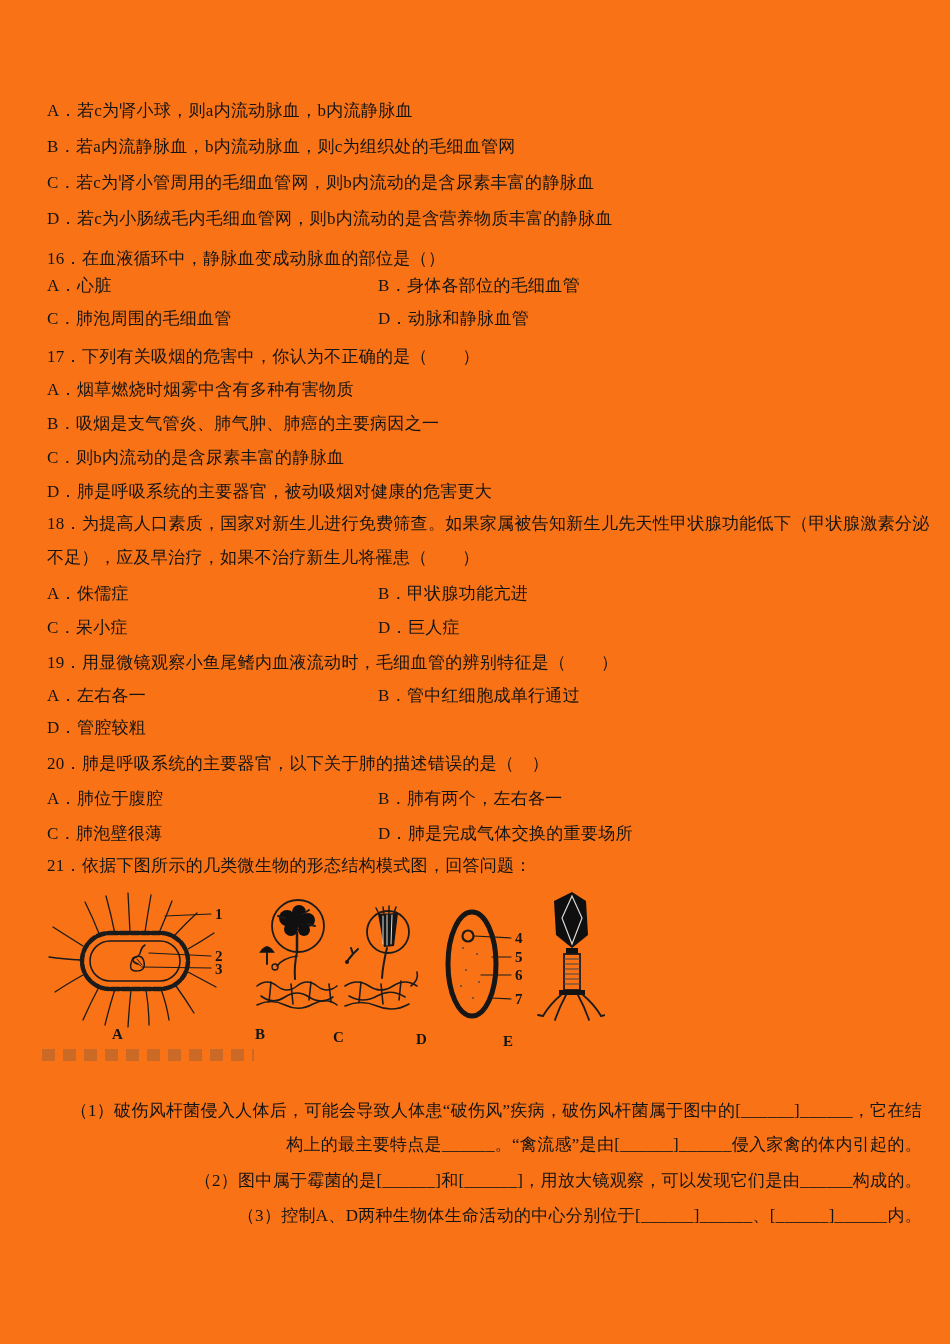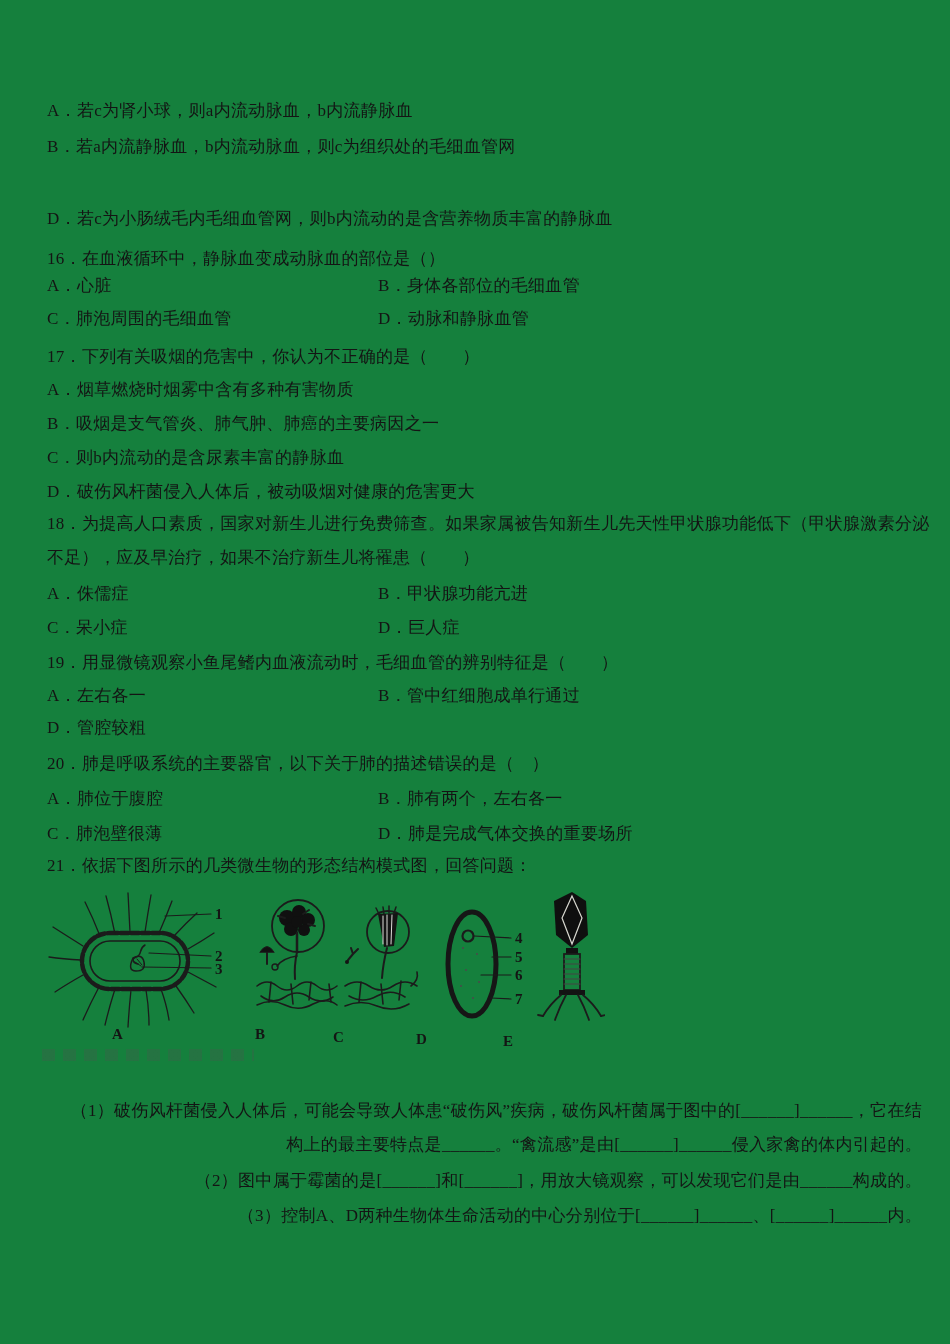--- a/index.html
+++ b/index.html
@@ -1,19 +1,19 @@
 <!DOCTYPE html>
 <html><head>
 <meta charset="utf-8">
 <style>
   html,body{margin:0;padding:0;background:#ffffff;}
   .page{
     position:relative;
     width:950px;height:1344px;
-    background:#15803d;
+    background:#f97316;
     font-family:"Liberation Serif","DejaVu Serif",serif;
     color:#141414;
     overflow:hidden;
   }
   .ln{
     position:absolute;
     left:47px;
     width:880px;
     font-size:17px;
     line-height:22px;
@@ -43,37 +43,38 @@
   .callout{font-size:15px;}
   .letter{font-size:15px;}
 </style>
 </head>
 <body>
 
 <div class="page">
 
   <div class="ln" style="top:100px">A．若c为肾小球，则a内流动脉血，b内流静脉血</div>
   <div class="ln" style="top:136px">B．若a内流静脉血，b内流动脉血，则c为组织处的毛细血管网</div>
+  <div class="ln" style="top:172px">C．若c为肾小管周用的毛细血管网，则b内流动的是含尿素丰富的静脉血</div>
   <div class="ln" style="top:208px">D．若c为小肠绒毛内毛细血管网，则b内流动的是含营养物质丰富的静脉血</div>
 
   <div class="ln" style="top:248px">16．在血液循环中，静脉血变成动脉血的部位是（）</div>
   <div class="ln cols" style="top:275px">
     <span class="c1">A．心脏</span>
     <span class="c2">B．身体各部位的毛细血管</span>
   </div>
   <div class="ln cols" style="top:308px">
     <span class="c1">C．肺泡周围的毛细血管</span>
     <span class="c2">D．动脉和静脉血管</span>
   </div>
 
   <div class="ln" style="top:346px">17．下列有关吸烟的危害中，你认为不正确的是（　　）</div>
   <div class="ln" style="top:379px">A．烟草燃烧时烟雾中含有多种有害物质</div>
   <div class="ln" style="top:413px">B．吸烟是支气管炎、肺气肿、肺癌的主要病因之一</div>
   <div class="ln" style="top:447px">C．则b内流动的是含尿素丰富的静脉血</div>
-  <div class="ln" style="top:481px">D．破伤风杆菌侵入人体后，被动吸烟对健康的危害更大</div>
+  <div class="ln" style="top:481px">D．肺是呼吸系统的主要器官，被动吸烟对健康的危害更大</div>
 
   <div class="ln" style="top:513px">18．为提高人口素质，国家对新生儿进行免费筛查。如果家属被告知新生儿先天性甲状腺功能低下（甲状腺激素分泌</div>
   <div class="ln" style="top:547px">不足），应及早治疗，如果不治疗新生儿将罹患（　　）</div>
   <div class="ln cols" style="top:583px">
     <span class="c1">A．侏儒症</span>
     <span class="c2">B．甲状腺功能亢进</span>
   </div>
   <div class="ln cols" style="top:617px">
     <span class="c1">C．呆小症</span>
     <span class="c2">D．巨人症</span>

